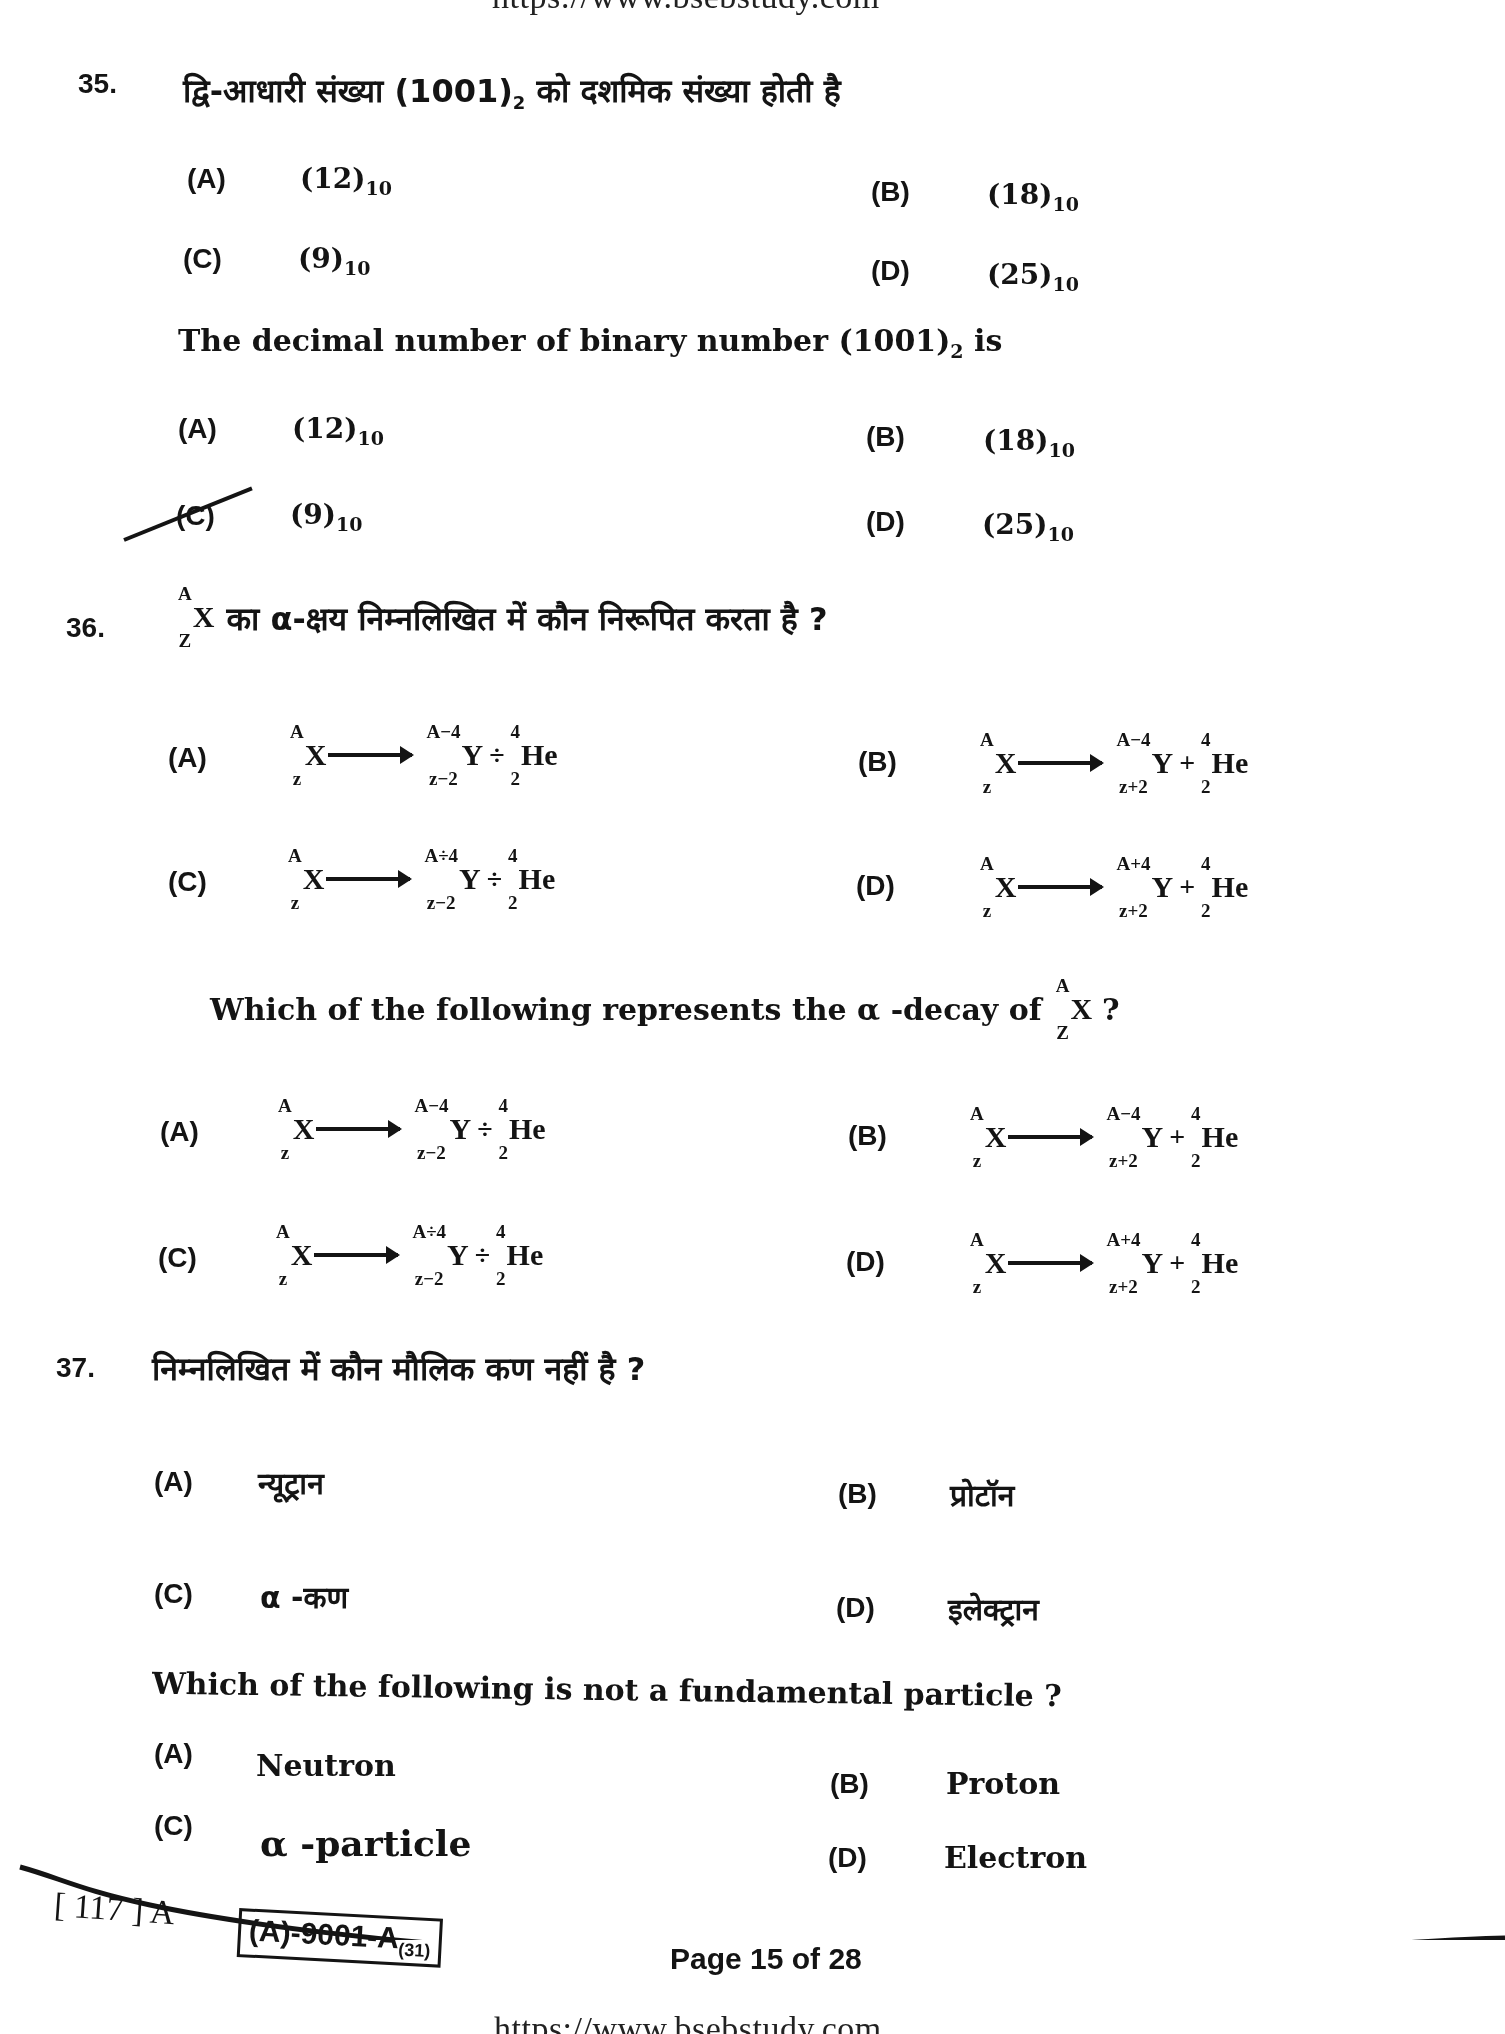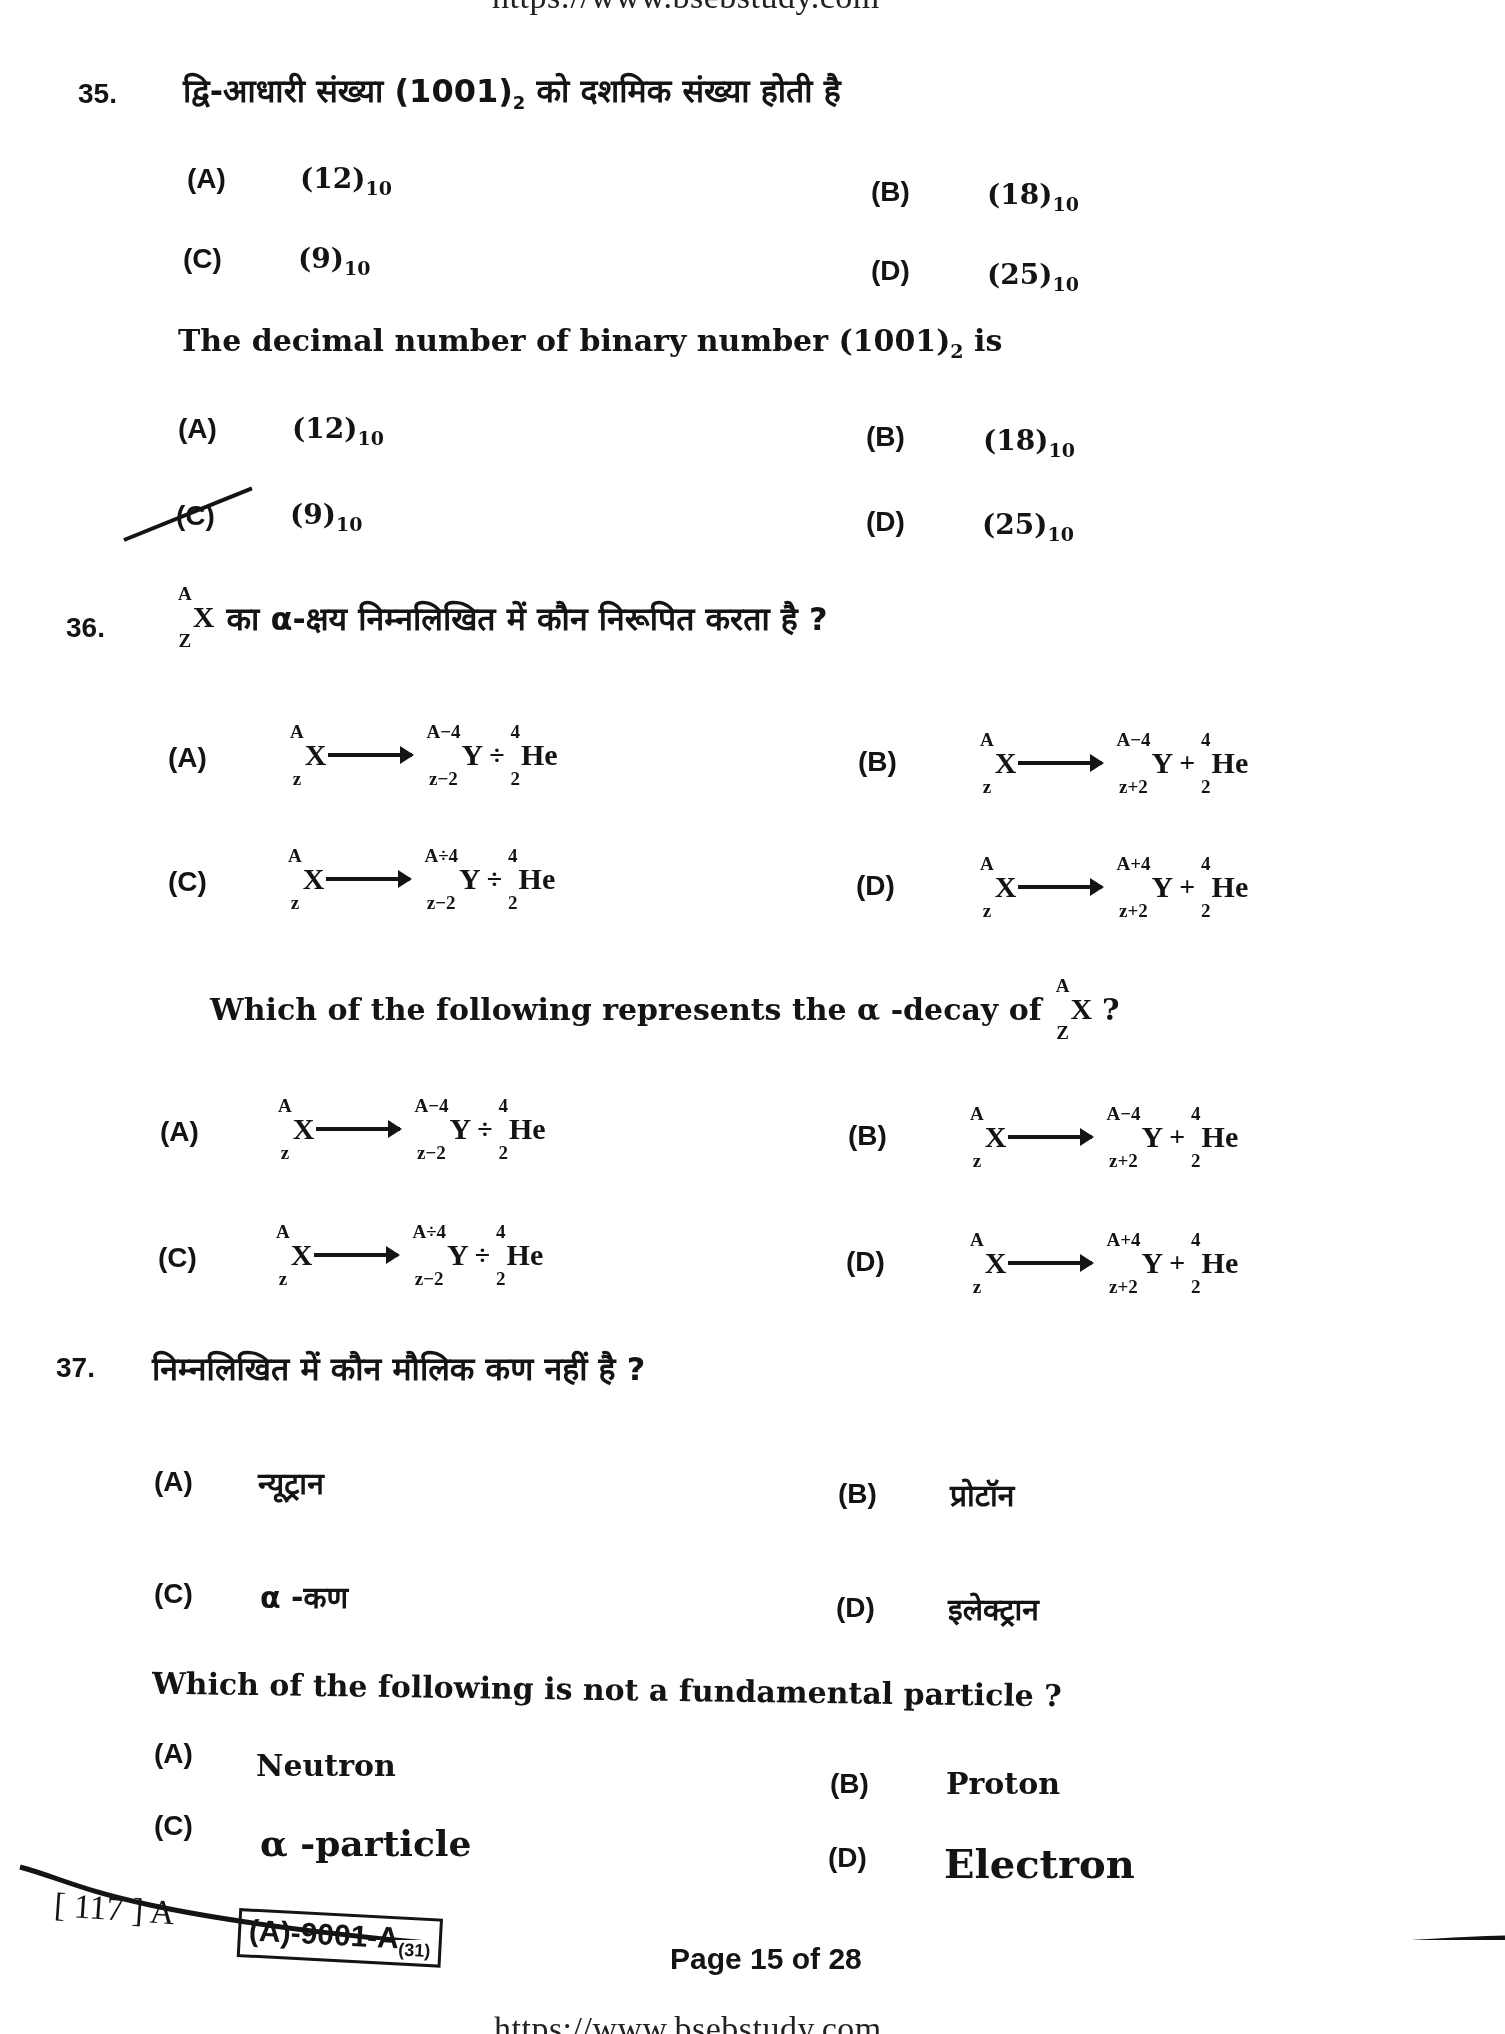--- a/index.html
+++ b/index.html
@@ -28,21 +28,21 @@
   .op { font-size: 28px; font-weight: bold; margin: 0 6px; }
   .code-box { border: 3px solid #141414; padding: 2px 8px; font-family: "Liberation Sans", sans-serif; font-size: 30px; font-weight: bold; transform: rotate(3deg); transform-origin: left center; }
   .code-box sub { font-size: 18px; }
   .strike { position: absolute; height: 4px; background: #141414; transform: rotate(-22deg); transform-origin: left center; }
 </style>
 </head>
 <body>
 
 <div class="abs url" style="left:492px; top:-22px;">https://www.bsebstudy.com</div>
 
-<div class="abs qnum" style="left:78px; top:78px;text-align:right;">35.</div>
+<div class="abs qnum" style="left:78px; top:68px;text-align:right;">35.</div>
 <div class="abs hindi" style="left:183px; top:68px;">
   <span>द्वि-आधारी संख्या (1001)</span><sub style="font-size:18px;">2</sub><span> को दशमिक संख्या होती है</span>
 </div>
 
 <div class="abs lbl" style="left:187px; top:163px;">(A)</div>
 <div class="abs val" style="left:300px; top:162px;"><span>(12)</span><sub>10</sub></div>
 <div class="abs lbl" style="left:871px; top:176px;">(B)</div>
 <div class="abs val" style="left:987px; top:178px;"><span>(18)</span><sub>10</sub></div>
 
 <div class="abs lbl" style="left:183px; top:243px;">(C)</div>
@@ -239,21 +239,21 @@
 <div class="abs eng" style="left:152px; top:1672px; transform:rotate(0.8deg);">Which of the following is not a fundamental particle ?</div>
 
 <div class="abs lbl" style="left:154px; top:1738px;">(A)</div>
 <div class="abs val" style="left:256px; top:1748px; font-size:30px;">Neutron</div>
 <div class="abs lbl" style="left:830px; top:1768px;">(B)</div>
 <div class="abs val" style="left:946px; top:1766px; font-size:30px;">Proton</div>
 
 <div class="abs lbl" style="left:154px; top:1810px;">(C)</div>
 <div class="abs val" style="left:260px; top:1822px; font-size:36px;">α -particle</div>
 <div class="abs lbl" style="left:828px; top:1842px;">(D)</div>
-<div class="abs val" style="left:944px; top:1840px; font-size:40px;">Electron</div>
+<div class="abs val" style="left:944px; top:1840px; font-size:30px;">Electron</div>
 
 <svg class="abs" style="left:0; top:1860px;" width="1505" height="80">
   <path d="M20 7 C 60 18, 80 30, 150 45 S 400 88, 600 92 S 1000 98, 1200 92 S 1420 80, 1505 78" stroke="#141414" stroke-width="5" fill="none"></path>
 </svg>
 <div class="abs" style="left:54px; top:1890px; font-family:'Liberation Serif', serif; font-size:34px; transform:rotate(4deg);">[ 117 ] A</div>
 <div class="abs code-box" style="left:238px; top:1908px;">
   <span>(A)-9001-A</span><sub>(31)</sub>
 </div>
 <div class="abs" style="left:670px; top:1942px; font-family:Liberation Sans, sans-serif; font-size:30px; font-weight:bold;">Page 15 of 28</div>
 <div class="abs url" style="left:494px; top:2010px;">https://www.bsebstudy.com</div>

